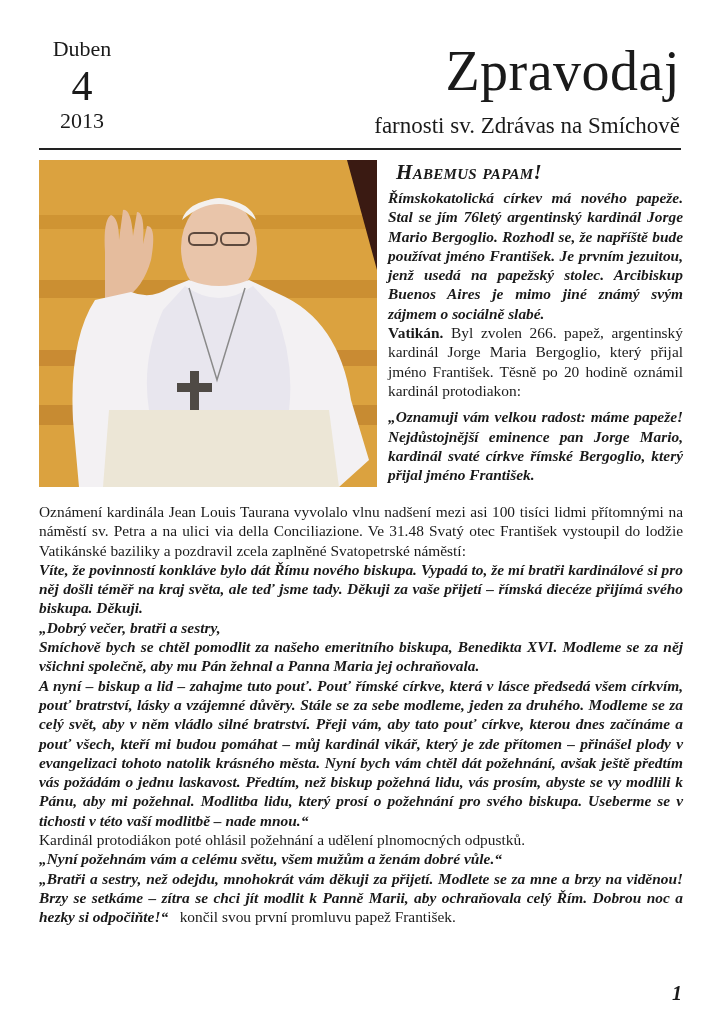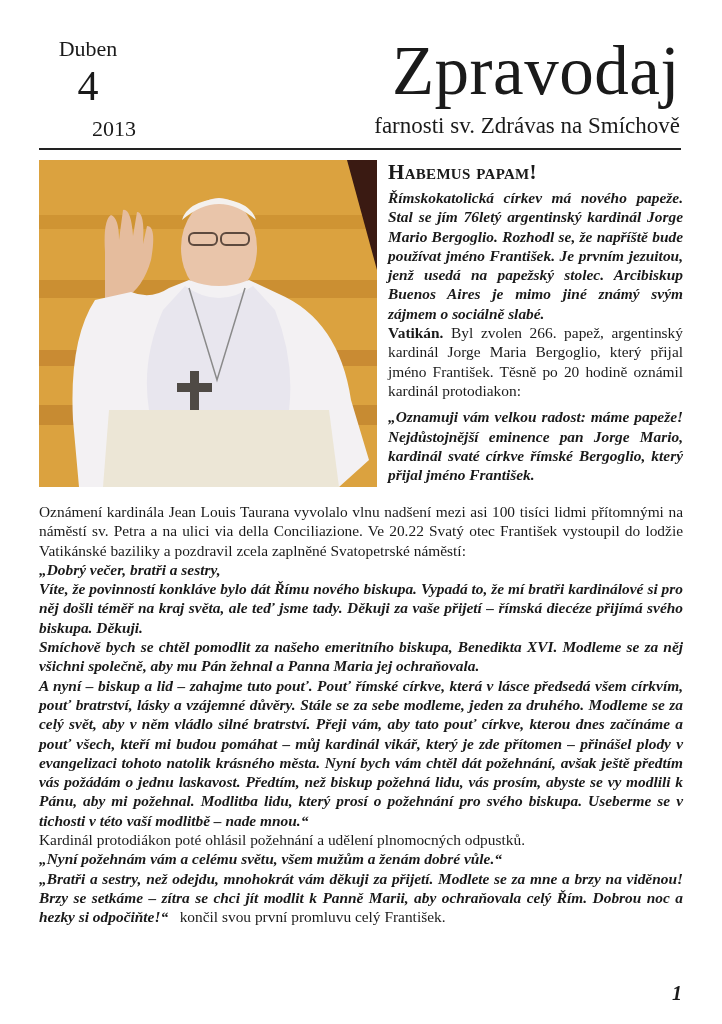--- a/index.html
+++ b/index.html
@@ -1,33 +1,33 @@
 <!DOCTYPE html>
 <html><head>
 <meta charset="utf-8">
 <style>
   html, body { margin: 0; padding: 0; background: #ffffff; }
   body {
     width: 722px; height: 1024px; position: relative; overflow: hidden;
     font-family: "Liberation Serif", "DejaVu Serif", serif; color: #1a1a1a;
   }
-  .masthead-left { position: absolute; left: 40px; top: 36px; width: 96px; text-align: center; }
+  .masthead-left { position: absolute; left: 34px; top: 36px; width: 96px; text-align: center; }
   .month { font-size: 22px; line-height: 26px; }
   .issue { font-size: 42px; line-height: 44px; margin-top: 2px; }
-  .year { font-size: 22px; line-height: 26px; margin-top: 8px; text-align: right; }
-  .title { position: absolute; right: 42px; top: 28px; font-size: 69px; line-height: 86px; letter-spacing: 0.5px; }
+  .year { font-size: 22px; line-height: 26px; margin-top: 0px; }
+  .title { position: absolute; right: 42px; top: 28px; font-size: 56px; line-height: 86px; letter-spacing: 0.5px; }
   .subtitle { position: absolute; right: 42px; top: 113px; font-size: 23px; line-height: 26px; }
   .rule { position: absolute; left: 39px; right: 41px; top: 148px; height: 2px; background: #222; }
 
   .photo { position: absolute; left: 39px; top: 160px; width: 338px; height: 327px; overflow: hidden;
     background: linear-gradient(180deg, #e3a94a 0%, #d9992f 30%, #c98a2a 55%, #b97c24 100%); }
   .photo svg { display: block; }
 
   .col { position: absolute; left: 388px; top: 160px; width: 295px; font-size: 15.4px; line-height: 19.3px; text-align: justify; }
-  .headline { font-weight: bold; font-variant: small-caps; font-size: 21px; line-height: 24px; margin: 0 0 4px 0; letter-spacing: 0.3px; }
+  .headline { font-weight: bold; font-style: italic; font-variant: small-caps; font-size: 21px; line-height: 24px; margin: 0 0 4px 8px; letter-spacing: 0.3px; }
   .lead { font-weight: bold; font-style: italic; margin: 0 0 0 0; }
   .para { margin: 0 0 7px 0; }
   .para b { font-weight: bold; }
   .quote1 { font-weight: bold; font-style: italic; margin: 0; }
 
   .body { position: absolute; left: 39px; top: 502px; width: 644px; font-size: 15.4px; line-height: 19.3px; text-align: justify; }
   .body p { margin: 0; }
   .bi { font-weight: bold; font-style: italic; }
   .pagenum { position: absolute; right: 40px; top: 982px; font-size: 20px; font-weight: bold; font-style: italic; }
 </style>
@@ -66,23 +66,23 @@
 </div>
 
 <div class="col">
   <h1 class="headline">Habemus papam!</h1>
   <p class="lead">Římskokatolická církev má nového papeže. Stal se jím 76letý argentinský kardinál Jorge Mario Bergoglio. Rozhodl se, že napříště bude používat jméno František. Je prvním jezuitou, jenž usedá na papežský stolec. Arcibiskup Buenos Aires je mimo jiné známý svým zájmem o sociálně slabé.</p>
   <p class="para"><b>Vatikán.</b><span> Byl zvolen 266. papež, argentinský kardinál Jorge Maria Bergoglio, který přijal jméno František. Těsně po 20 hodině oznámil kardinál protodiakon:</span></p>
   <p class="quote1">„Oznamuji vám velkou radost: máme papeže! Nejdůstojnější eminence pan Jorge Mario, kardinál svaté církve římské Bergoglio, který přijal jméno František.</p>
 </div>
 
 <div class="body">
-  <p>Oznámení kardinála Jean Louis Taurana vyvolalo vlnu nadšení mezi asi 100 tisíci lidmi přítomnými na náměstí sv. Petra a na ulici via della Conciliazione. Ve 20.22 Svatý otec František vystoupil do lodžie Vatikánské baziliky a pozdravil zcela zaplněné Svatopetrské náměstí:</p>
+  <p>Oznámení kardinála Jean Louis Taurana vyvolalo vlnu nadšení mezi asi 100 tisíci lidmi přítomnými na náměstí sv. Petra a na ulici via della Conciliazione. Ve 31.48 Svatý otec František vystoupil do lodžie Vatikánské baziliky a pozdravil zcela zaplněné Svatopetrské náměstí:</p>
+  <p class="bi">Víte, že povinností konkláve bylo dát Římu nového biskupa. Vypadá to, že mí bratři kardinálové si pro něj došli téměř na kraj světa, ale teď jsme tady. Děkuji za vaše přijetí – římská diecéze přijímá svého biskupa. Děkuji.</p>
   <p class="bi">„Dobrý večer, bratři a sestry,</p>
-  <p class="bi">Víte, že povinností konkláve bylo dát Římu nového biskupa. Vypadá to, že mí bratři kardinálové si pro něj došli téměř na kraj světa, ale teď jsme tady. Děkuji za vaše přijetí – římská diecéze přijímá svého biskupa. Děkuji.</p>
   <p class="bi">Smíchově bych se chtěl pomodlit za našeho emeritního biskupa, Benedikta XVI. Modleme se za něj všichni společně, aby mu Pán žehnal a Panna Maria jej ochraňovala.</p>
   <p class="bi">A nyní – biskup a lid – zahajme tuto pouť. Pouť římské církve, která v lásce předsedá všem církvím, pouť bratrství, lásky a vzájemné důvěry. Stále se za sebe modleme, jeden za druhého. Modleme se za celý svět, aby v něm vládlo silné bratrství. Přeji vám, aby tato pouť církve, kterou dnes začínáme a pouť všech, kteří mi budou pomáhat – můj kardinál vikář, který je zde přítomen – přinášel plody v evangelizaci tohoto natolik krásného města. Nyní bych vám chtěl dát požehnání, avšak ještě předtím vás požádám o jednu laskavost. Předtím, než biskup požehná lidu, vás prosím, abyste se vy modlili k Pánu, aby mi požehnal. Modlitba lidu, který prosí o požehnání pro svého biskupa. Useberme se v tichosti v této vaší modlitbě – nade mnou.“</p>
   <p>Kardinál protodiákon poté ohlásil požehnání a udělení plnomocných odpustků.</p>
   <p class="bi">„Nyní požehnám vám a celému světu, všem mužům a ženám dobré vůle.“</p>
-  <p><span class="bi">„Bratři a sestry, než odejdu, mnohokrát vám děkuji za přijetí. Modlete se za mne a brzy na viděnou! Brzy se setkáme – zítra se chci jít modlit k Panně Marii, aby ochraňovala celý Řím. Dobrou noc a hezky si odpočiňte!“</span>&nbsp;&nbsp;&nbsp;<span>končil svou první promluvu celý František.</span></p>
+  <p><span class="bi">„Bratři a sestry, než odejdu, mnohokrát vám děkuji za přijetí. Modlete se za mne a brzy na viděnou! Brzy se setkáme – zítra se chci jít modlit k Panně Marii, aby ochraňovala celý Řím. Dobrou noc a hezky si odpočiňte!“</span>&nbsp;&nbsp;&nbsp;<span>končil svou první promluvu papež František.</span></p>
 </div>
 
 <div class="pagenum">1</div>
 
 </body></html>

